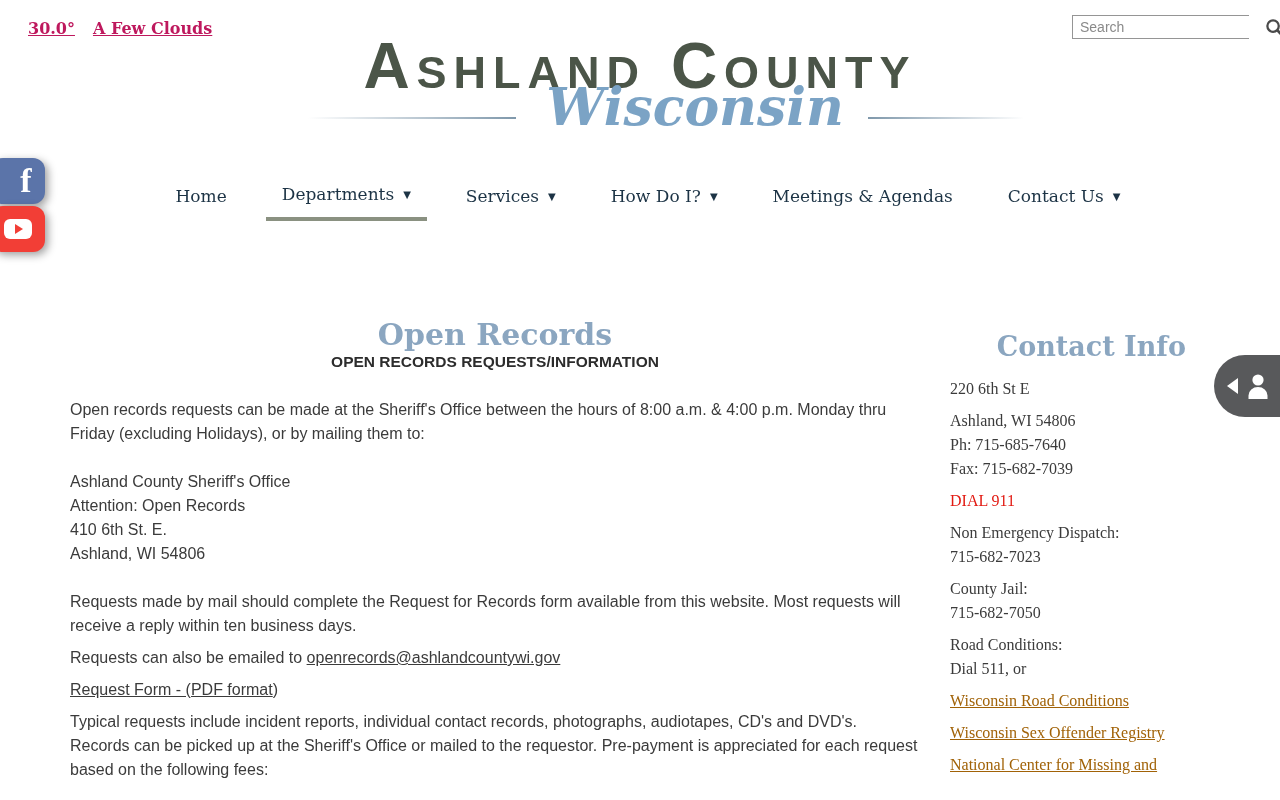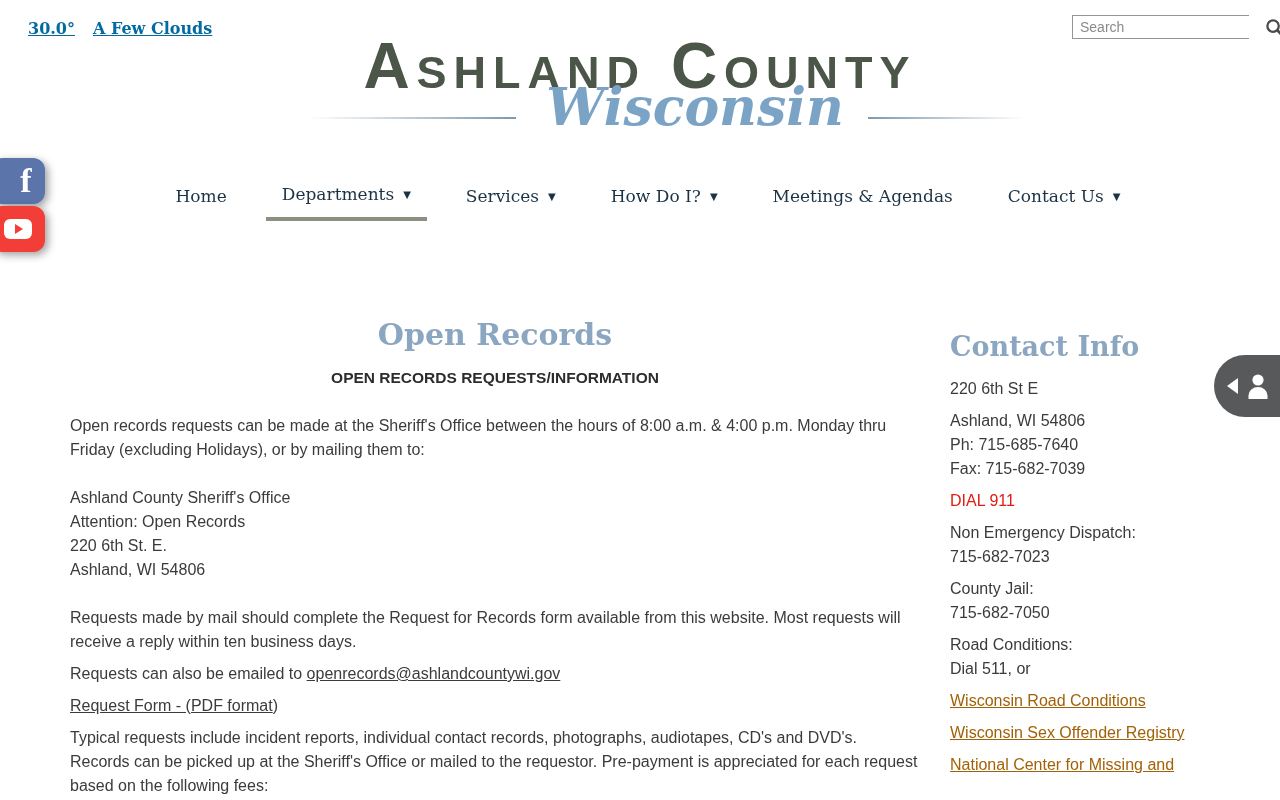--- a/index.html
+++ b/index.html
@@ -2,21 +2,21 @@
 <html><head>
 <meta charset="utf-8">
 <style>
   * { margin:0; padding:0; box-sizing:border-box; }
   html,body { width:1280px; height:800px; background:#ffffff; overflow:hidden; position:relative;
               font-family:"Liberation Sans", sans-serif; }
 
   
   .weather { position:absolute; top:19px; left:28px; display:flex; gap:18px;
              font-family:"DejaVu Serif", serif; font-weight:bold; font-size:16px; }
-  .weather a { color:#0369a1; text-decoration:underline; cursor:pointer; }
+  .weather a { color:#be185d; text-decoration:underline; cursor:pointer; }
 
   .search-wrap { position:absolute; top:15px; right:31px; width:177px; height:24px;
                  border:1px solid #959595; background:#5eead4; display:flex; align-items:center; }
   .search-wrap input { border:none; outline:none; flex:1; height:100%; padding:0 4px 0 7px;
                        font-size:14px; color:#444; font-family:"Liberation Sans", sans-serif; }
   .search-wrap input::placeholder { color:#8a8a8a; }
   .search-btn { width:24px; height:22px; background:transparent; border:none; cursor:pointer;
                 display:flex; align-items:center; justify-content:center; }
 
   
@@ -50,32 +50,32 @@
          gap:55px; font-family:"DejaVu Serif", serif; font-weight:normal; font-size:17px; }
   .nav-item { color:#1c3345; text-decoration:none; cursor:pointer; padding-bottom:13px;
               display:flex; align-items:center; gap:9px; line-height:20px; }
   .nav-item .caret { font-size:10px; transform:translateY(1px); }
   .nav-item.active { border-bottom:4px solid #8a9181; padding-left:16px; padding-right:16px;
                      margin-left:-16px; margin-right:-16px; }
 
   
   .content { position:absolute; top:318px; left:70px; width:850px; color:#3b3b3b; }
   .page-title { font-family:"DejaVu Serif", serif; font-weight:bold; font-size:30px;
-                color:#8ba6c0; text-align:center; line-height:34px; margin-bottom:16px; }
+                color:#8ba6c0; text-align:center; line-height:34px; }
   .subject { font-weight:bold; font-size:15.5px; color:#2c2c2c; line-height:20px; margin-bottom:26px;text-align:center; }
   .content p { font-size:16px; line-height:24px; }
   .mb24 { margin-bottom:24px; }
   .mb8  { margin-bottom:8px; }
   .content a { color:#3b3b3b; text-decoration:underline; cursor:pointer; }
 
   
   .sidebar { position:absolute; top:331px; left:950px; width:236px; color:#3b3b3b; }
   .sidebar-title { font-family:"DejaVu Serif", serif; font-weight:bold; font-size:27px;
-                   color:#8ba6c0; text-align:left; line-height:32px; margin-bottom:14px; }
-  .sidebar p { font-size:16px; line-height:24px; margin-bottom:8px; }
+                   color:#8ba6c0; text-align:right; line-height:32px; margin-bottom:14px; }
+  .sidebar p { font-size:16px; line-height:24px; margin-bottom:8px;font-family:Liberation Serif, serif; }
   .sidebar .red { color:#e21a12; }
   .sidebar a { color:#a16207; text-decoration:underline; cursor:pointer; }
 
   
   .access-widget { position:absolute; right:0; top:355px; width:66px; height:62px;
                    background:#58595b; border-radius:31px 0 0 31px; cursor:pointer;
                    display:flex; align-items:center; justify-content:flex-start;
                    padding-left:13px; gap:5px; }
   .access-arrow { width:0; height:0; border-top:8px solid transparent;
                   border-bottom:8px solid transparent; border-right:11px solid #fff; }
@@ -136,21 +136,21 @@
   <a class="nav-item">
     <span>Contact Us</span>
     <span class="caret">▼</span>
   </a>
 </nav>
 
 <main class="content">
   <h1 class="page-title">Open Records</h1>
   <div class="subject">OPEN RECORDS REQUESTS/INFORMATION</div>
   <p class="mb24">Open records requests can be made at the Sheriff's Office between the hours of 8:00 a.m. &amp; 4:00 p.m. Monday thru Friday (excluding Holidays), or by mailing them to:</p>
-  <p class="mb24"><span>Ashland County Sheriff's Office</span><br><span>Attention: Open Records</span><br><span>220 6th St. E.</span><br><span>Ashland, WI 54806</span></p>
+  <p class="mb24"><span>Ashland County Sheriff's Office</span><br><span>Attention: Open Records</span><br><span>410 6th St. E.</span><br><span>Ashland, WI 54806</span></p>
   <p class="mb8">Requests made by mail should complete the Request for Records form available from this website. Most requests will receive a reply within ten business days.</p>
   <p class="mb8"><span>Requests can also be emailed to </span><a>openrecords@ashlandcountywi.gov</a></p>
   <p class="mb8"><a>Request Form - (PDF format</a><span>)</span></p>
   <p>Typical requests include incident reports, individual contact records, photographs, audiotapes, CD's and DVD's. Records can be picked up at the Sheriff's Office or mailed to the requestor. Pre-payment is appreciated for each request based on the following fees:</p>
 </main>
 
 <aside class="sidebar">
   <h2 class="sidebar-title">Contact Info</h2>
   <p>220 6th St E</p>
   <p><span>Ashland, WI 54806</span><br><span>Ph: 715-685-7640</span><br><span>Fax: 715-682-7039</span></p>

